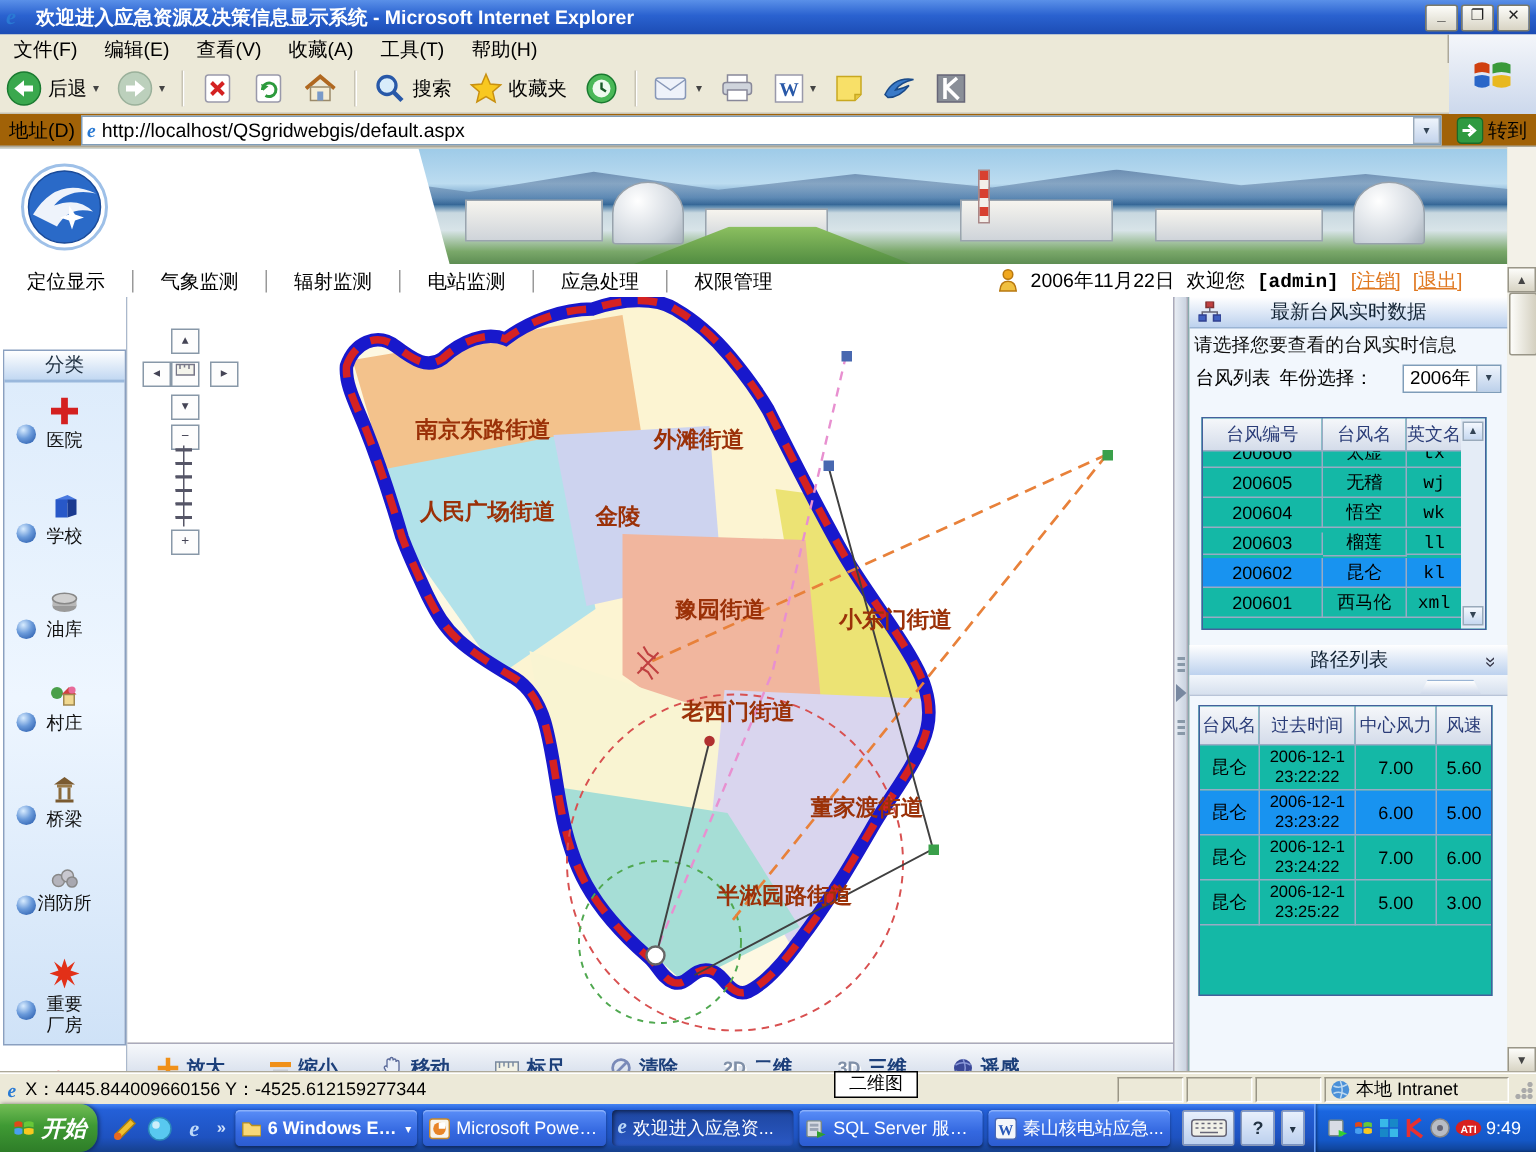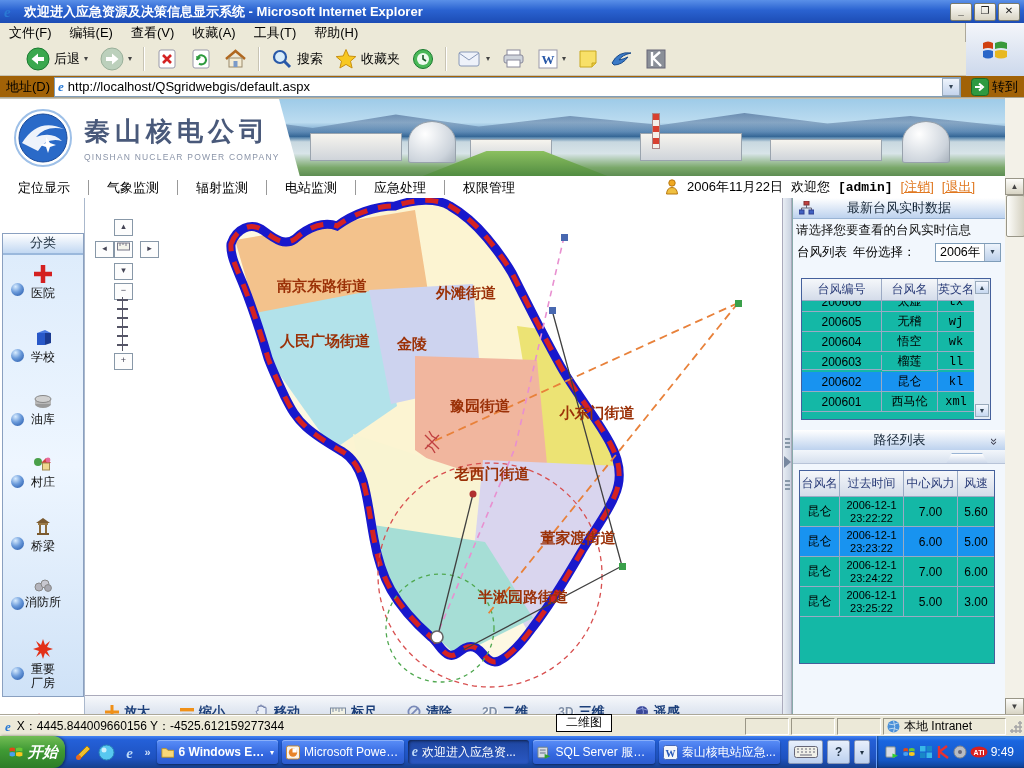--- a/index.html
+++ b/index.html
@@ -14,21 +14,21 @@
     display:flex;align-items:center;color:#fff;font-weight:bold;font-size:13px;}
   .winbtn{width:20px;height:16px;margin-left:2px;background:linear-gradient(180deg,#fdfdfa,#d8d4c4);
     border:1px solid #7a7a6a;border-radius:2px;color:#222;font-size:10px;line-height:14px;text-align:center;font-weight:bold;}
   
   .menubar{left:0;top:23px;width:966px;height:19px;background:#ece9d8;border-bottom:1px solid #d4d0c0;
     display:flex;align-items:center;font-size:13px;}
   .menuitem{padding:0 9px;}
   .flagbox{right:0;top:23px;width:58px;height:53px;background:linear-gradient(180deg,#f4f6fa,#ccd8ec);
     border-left:1px solid #aca899;display:flex;align-items:center;justify-content:center;}
   .toolbar{left:0;top:42px;width:966px;height:34px;background:#ece9d8;border-bottom:1px solid #c8c4b4;
-    display:flex;align-items:center;gap:4px;padding-left:22px;box-sizing:border-box;font-size:13px;}
+    display:flex;align-items:center;gap:4px;padding-left:0;box-sizing:border-box;font-size:13px;}
   .tbtn{display:flex;align-items:center;gap:4px;padding:2px 4px;border-radius:3px;}
   .tsep{width:1px;height:24px;background:#c8c4b4;margin:0 3px;border-right:1px solid #fff;}
   .dd{font-size:8px;color:#444;}
   
   .addrbar{left:0;top:76px;width:1024px;height:22px;background:#a16207;display:flex;align-items:center;
     padding-left:6px;box-sizing:border-box;font-size:13px;border-bottom:1px solid #aca899;}
   .addrfield{flex:1;height:18px;background:#fff;border:1px solid #7f9db9;display:flex;align-items:center;
     margin:0 4px;padding-left:3px;font-size:13px;}
   .addr-drop{width:16px;height:16px;background:linear-gradient(180deg,#eef4fc,#c4d4ec);border:1px solid #9ab;
     margin-left:auto;text-align:center;font-size:8px;line-height:15px;color:#345;}
@@ -308,24 +308,20 @@
       <div style="position:absolute;left:652px;top:14px;width:6px;height:34px;background:repeating-linear-gradient(180deg,#d84030 0 6px,#f4f0ea 6px 12px);border:1px solid #a88;"></div>
     </div>
     <div class="bannerleft">
       <svg width="62" height="62" viewBox="0 0 62 62" style="margin-left:12px;">
         <circle cx="31" cy="31" r="28" fill="none" stroke="#9ec0e8" stroke-width="2"></circle>
         <circle cx="31" cy="31" r="24" fill="#2a6ac8"></circle>
         <circle cx="31" cy="31" r="24" fill="none" stroke="#1a4a98" stroke-width="1"></circle>
         <path d="M10 36 Q26 10 52 22 Q34 18 24 30 Q40 24 50 34 Q34 30 26 44 Z" fill="#fff" opacity="0.92"></path>
         <path d="M34 30 l4 6 l6 2 l-6 2 l-2 6 l-2-6 l-6-2 l6-2 Z" fill="#fff"></path>
       </svg>
-      <div style="margin-left:10px;">
-        <div class="cname">秦山核电公司</div>
-        <div class="ename">QINSHAN NUCLEAR POWER COMPANY</div>
-      </div>
     </div>
   </div>
 
   <div class="abs navbar">
     <span class="navtab">定位显示</span>
     <span class="navtab">气象监测</span>
     <span class="navtab">辐射监测</span>
     <span class="navtab">电站监测</span>
     <span class="navtab">应急处理</span>
     <span class="navtab" style="border-right:none;">权限管理</span>

